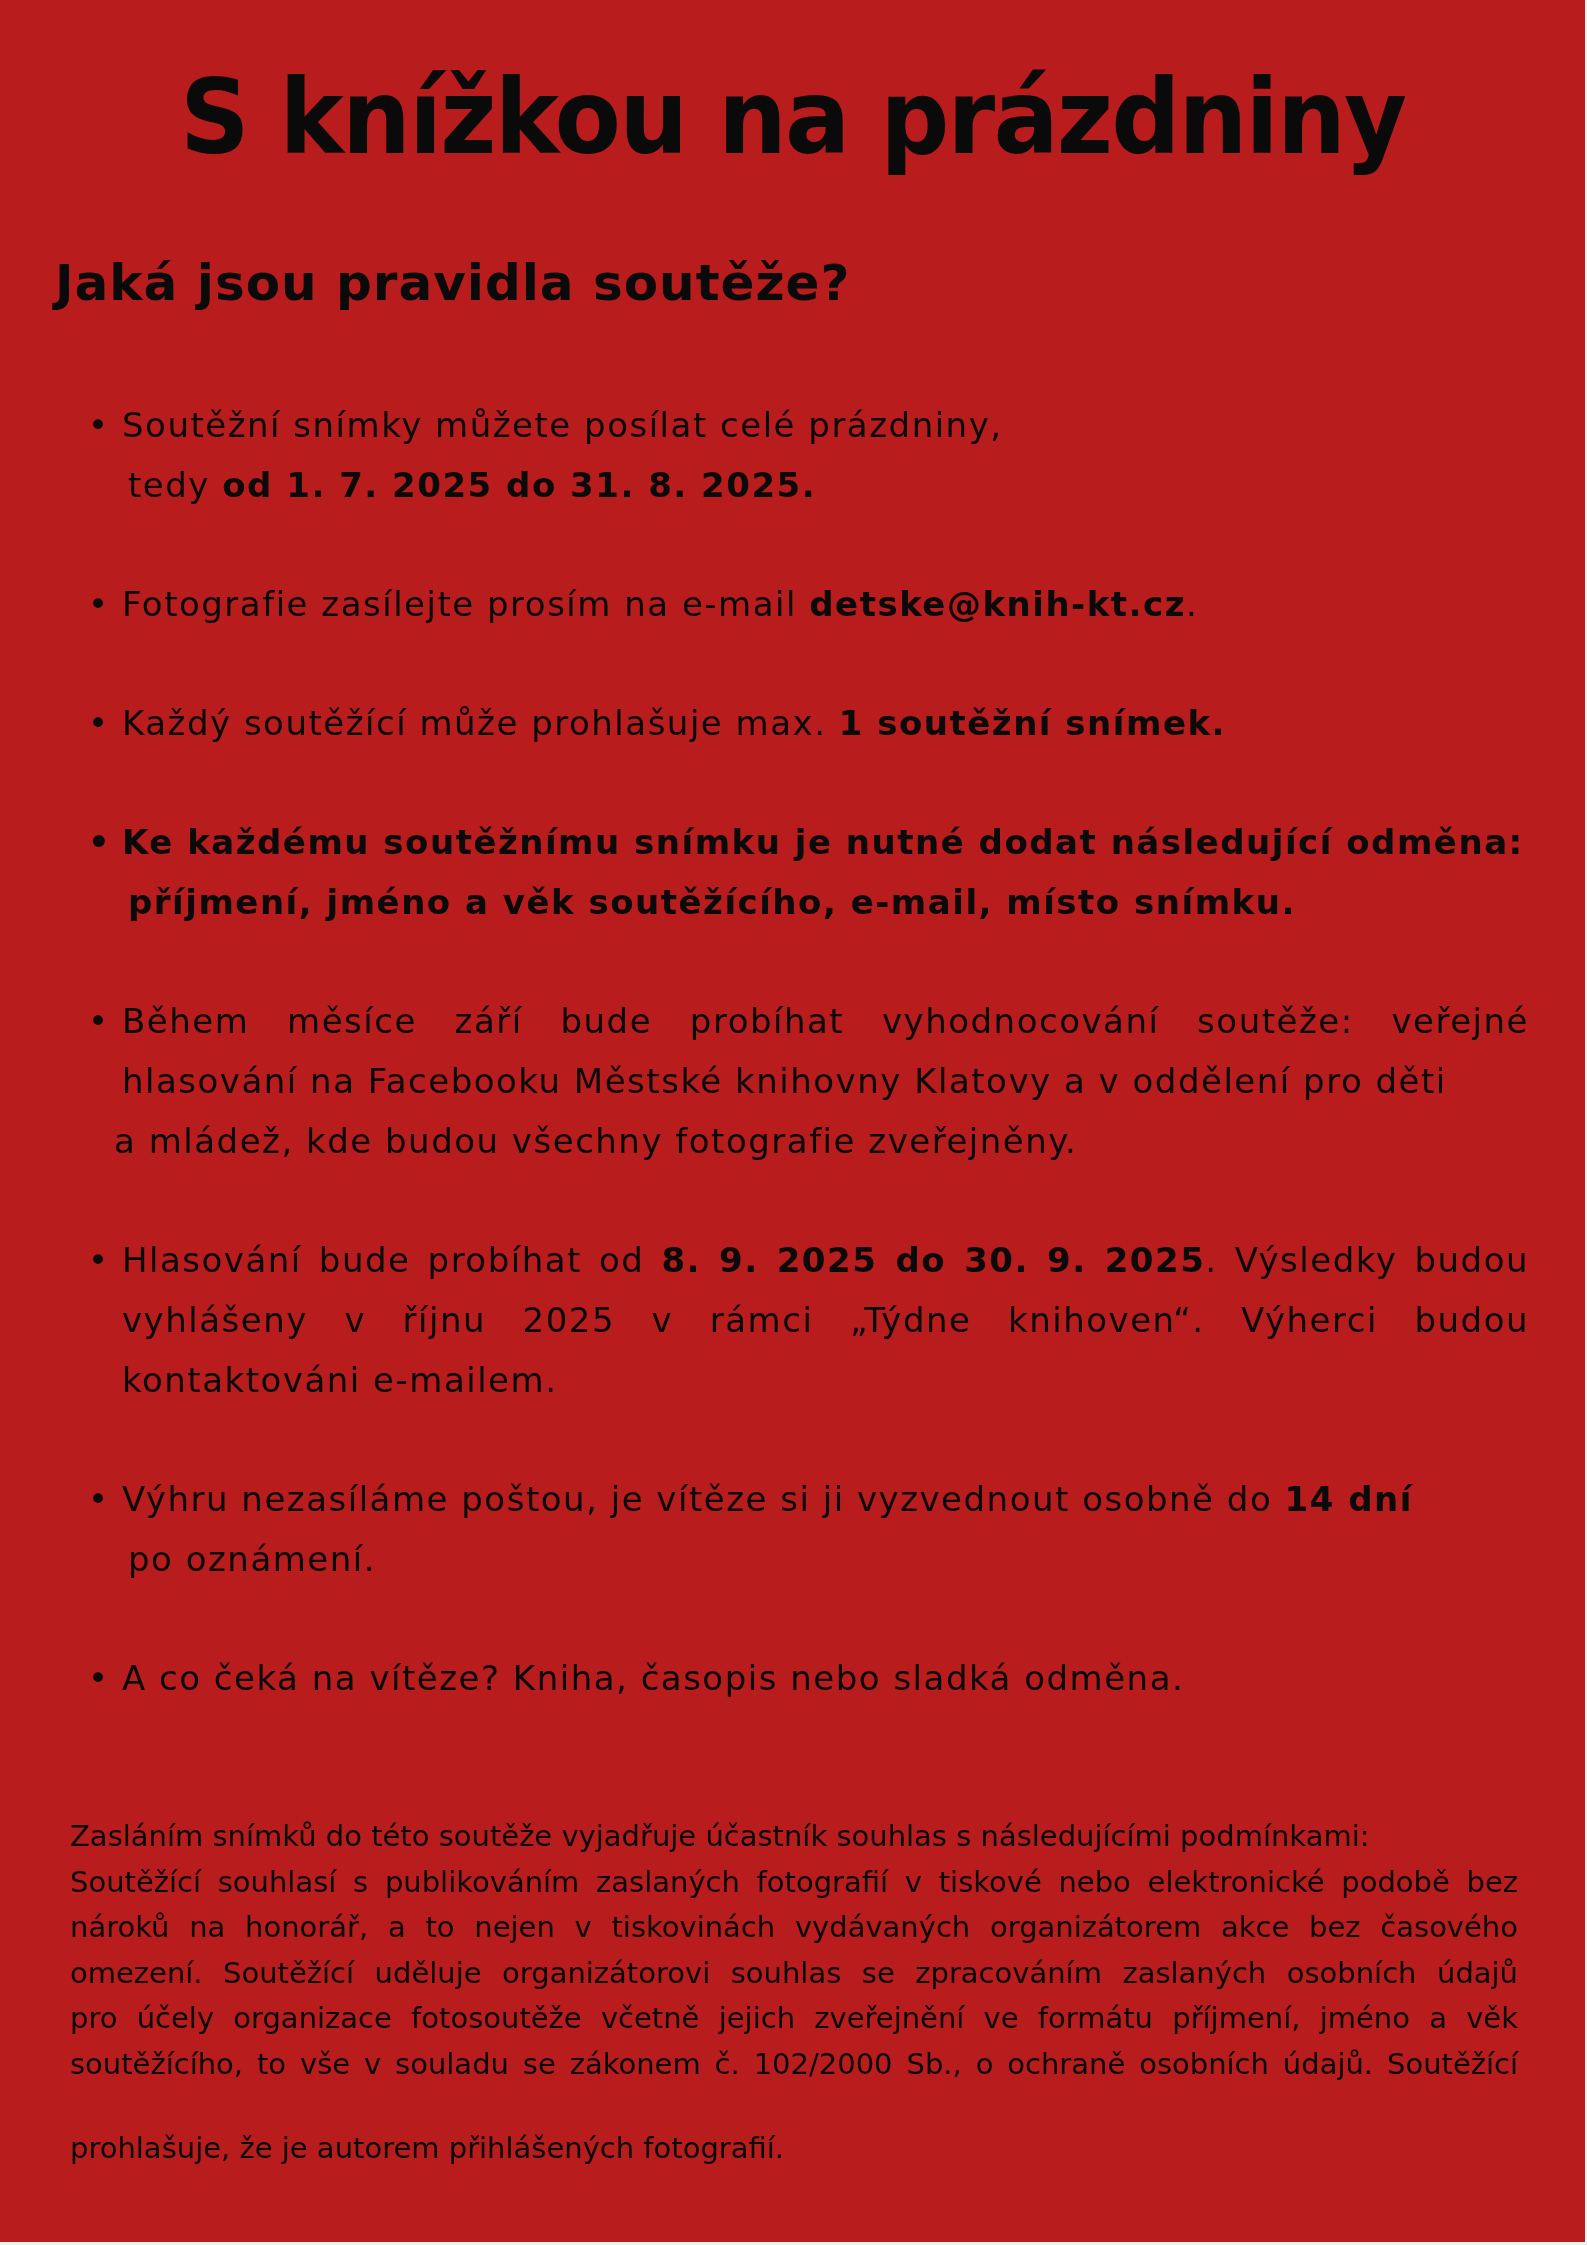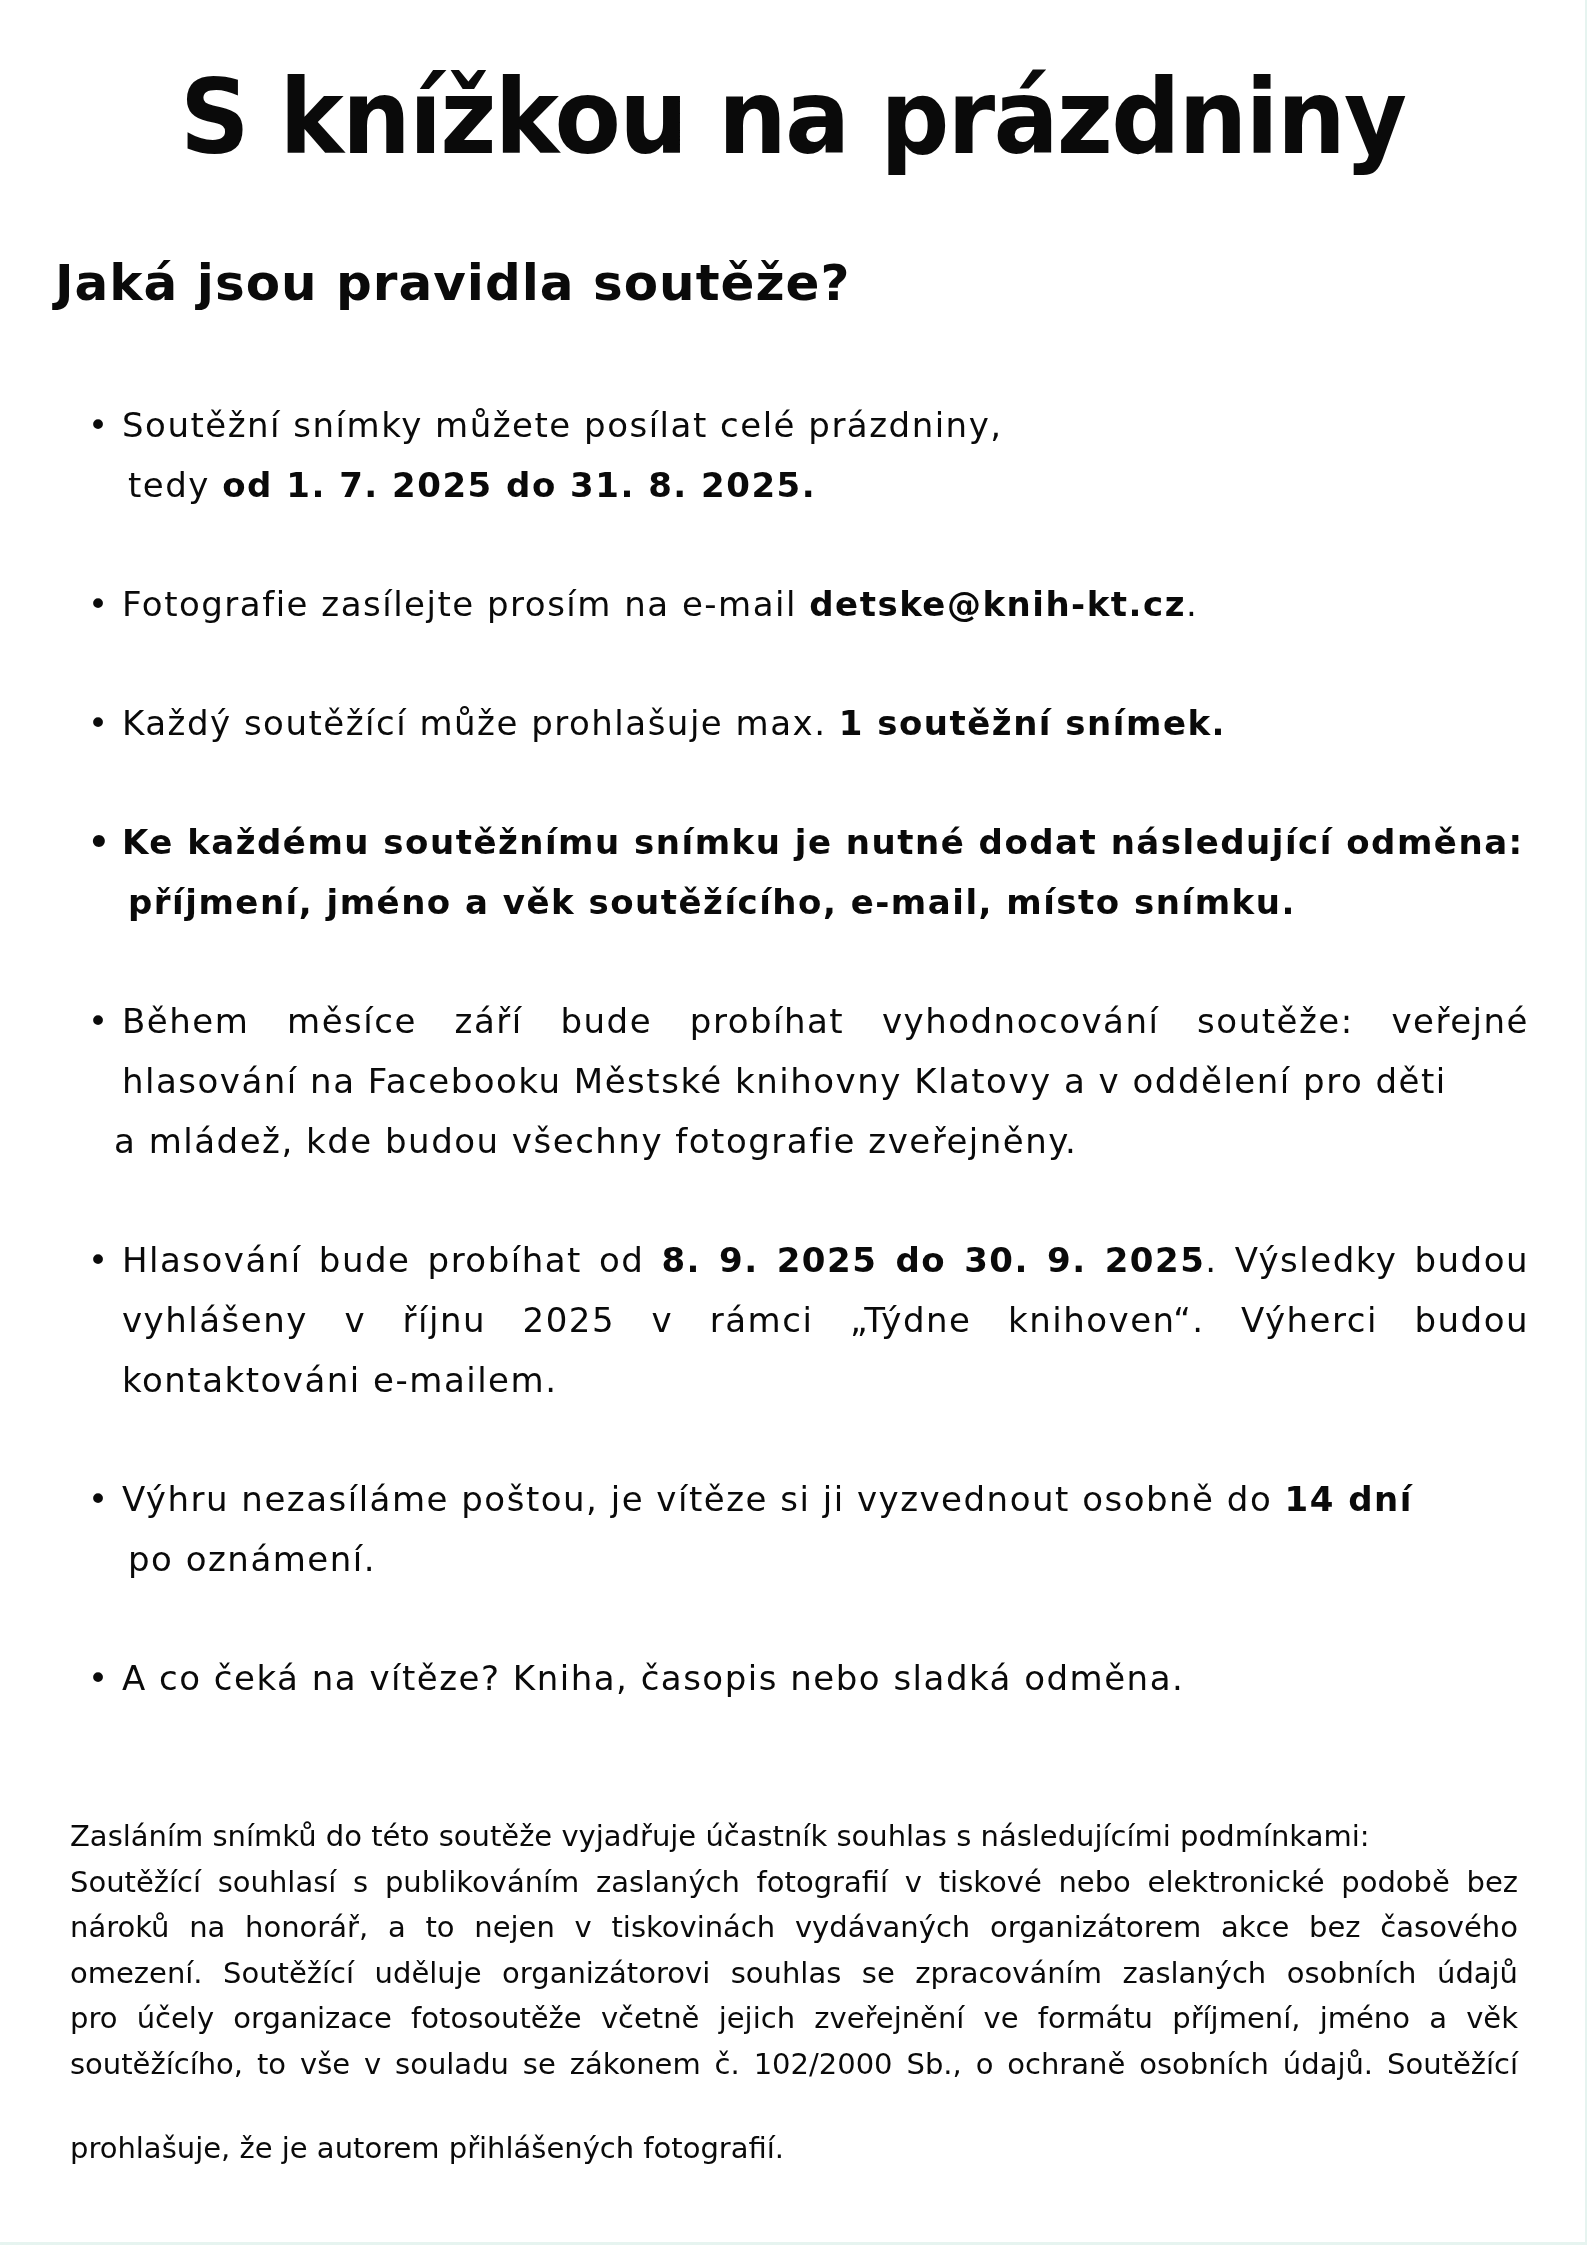--- a/index.html
+++ b/index.html
@@ -96,21 +96,21 @@
       text-align-last: justify;
     }
     .consent .line.first, .consent .line.last {
       text-align-last: left;
       margin-top: 39px;
     }
   </style>
 </head>
 <body>
 
-<div class="page" style="background: #ffffff;">
+<div class="page" style="background: #b91c1c;">
 
   <h1 class="title">S knížkou na prázdniny</h1>
 
   <h2 class="subtitle">Jaká jsou pravidla soutěže?</h2>
 
   <ul class="rules">
 
     <li class="rule">
       <span class="bullet">•</span>
       <span>Soutěžní snímky můžete posílat celé prázdniny,</span>

